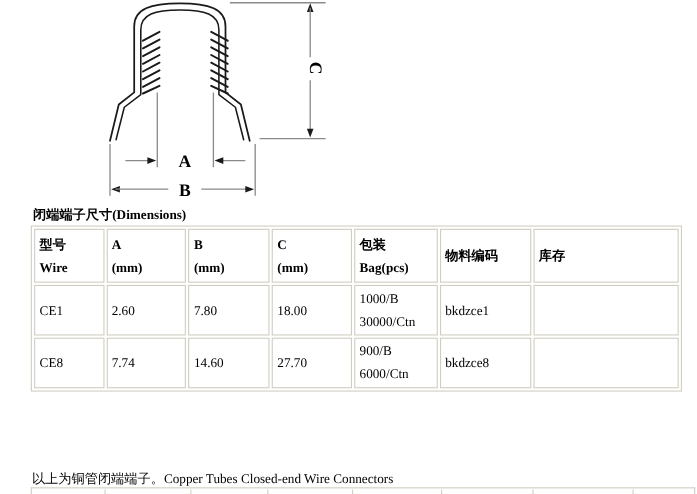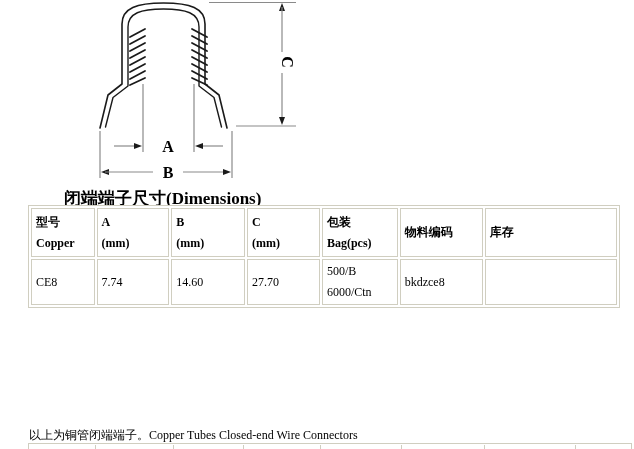--- a/index.html
+++ b/index.html
@@ -4,21 +4,21 @@
 <style>
   html,body{margin:0;padding:0;}
   body{
     width:634px;height:449px;overflow:hidden;position:relative;
     background:#ffffff;color:#000;
     font-family:"Liberation Serif","DejaVu Serif",serif;
   }
   .diagram{position:absolute;left:0;top:0;}
   .dim-heading{
     position:absolute;left:30px;top:187px;
-    font-size:17px;font-weight:bold;white-space:nowrap;margin-left:34px;
+    font-size:12px;font-weight:bold;white-space:nowrap;
   }
   .spec-table{
     position:absolute;left:28px;top:205px;
     border-collapse:separate;border-spacing:2px;
     border:1px solid #d0cec0;background:#fff;
     table-layout:fixed;width:592px;
     font-size:12px;
   }
   .spec-table th,.spec-table td{
     border:1px solid #d0cec0;
@@ -115,21 +115,21 @@
       <col style="width:72px">
       <col style="width:71px">
     <col style="width:74px">
       <col style="width:81px">
       <col style="width:129px">
   </colgroup>
   <tbody>
       <tr>
     <th class="two-line">
           <span>型号</span>
-          <span>Copper</span>
+          <span>Wire</span>
         </th>
     <th class="two-line">
           <span>A</span>
           <span>(mm)</span>
         </th>
     <th class="two-line">
           <span>B</span>
           <span>(mm)</span>
         </th>
     <th class="two-line">
@@ -137,26 +137,38 @@
           <span>(mm)</span>
         </th>
     <th class="two-line">
           <span>包装</span>
           <span>Bag(pcs)</span>
         </th>
     <th>物料编码</th>
     <th>库存</th>
   </tr>
   <tr>
+    <td>CE1</td>
+    <td>2.60</td>
+    <td>7.80</td>
+    <td>18.00</td>
+    <td class="two-line">
+          <span>1000/B</span>
+          <span>30000/Ctn</span>
+        </td>
+    <td>bkdzce1</td>
+    <td></td>
+  </tr>
+  <tr>
     <td>CE8</td>
     <td>7.74</td>
     <td>14.60</td>
     <td>27.70</td>
     <td class="two-line">
-          <span>500/B</span>
+          <span>900/B</span>
           <span>6000/Ctn</span>
         </td>
     <td>bkdzce8</td>
     <td></td>
   </tr>
 </tbody>
   </table>
 
 <div class="footer-note">以上为铜管闭端端子。Copper Tubes Closed-end Wire Connectors</div>
 

